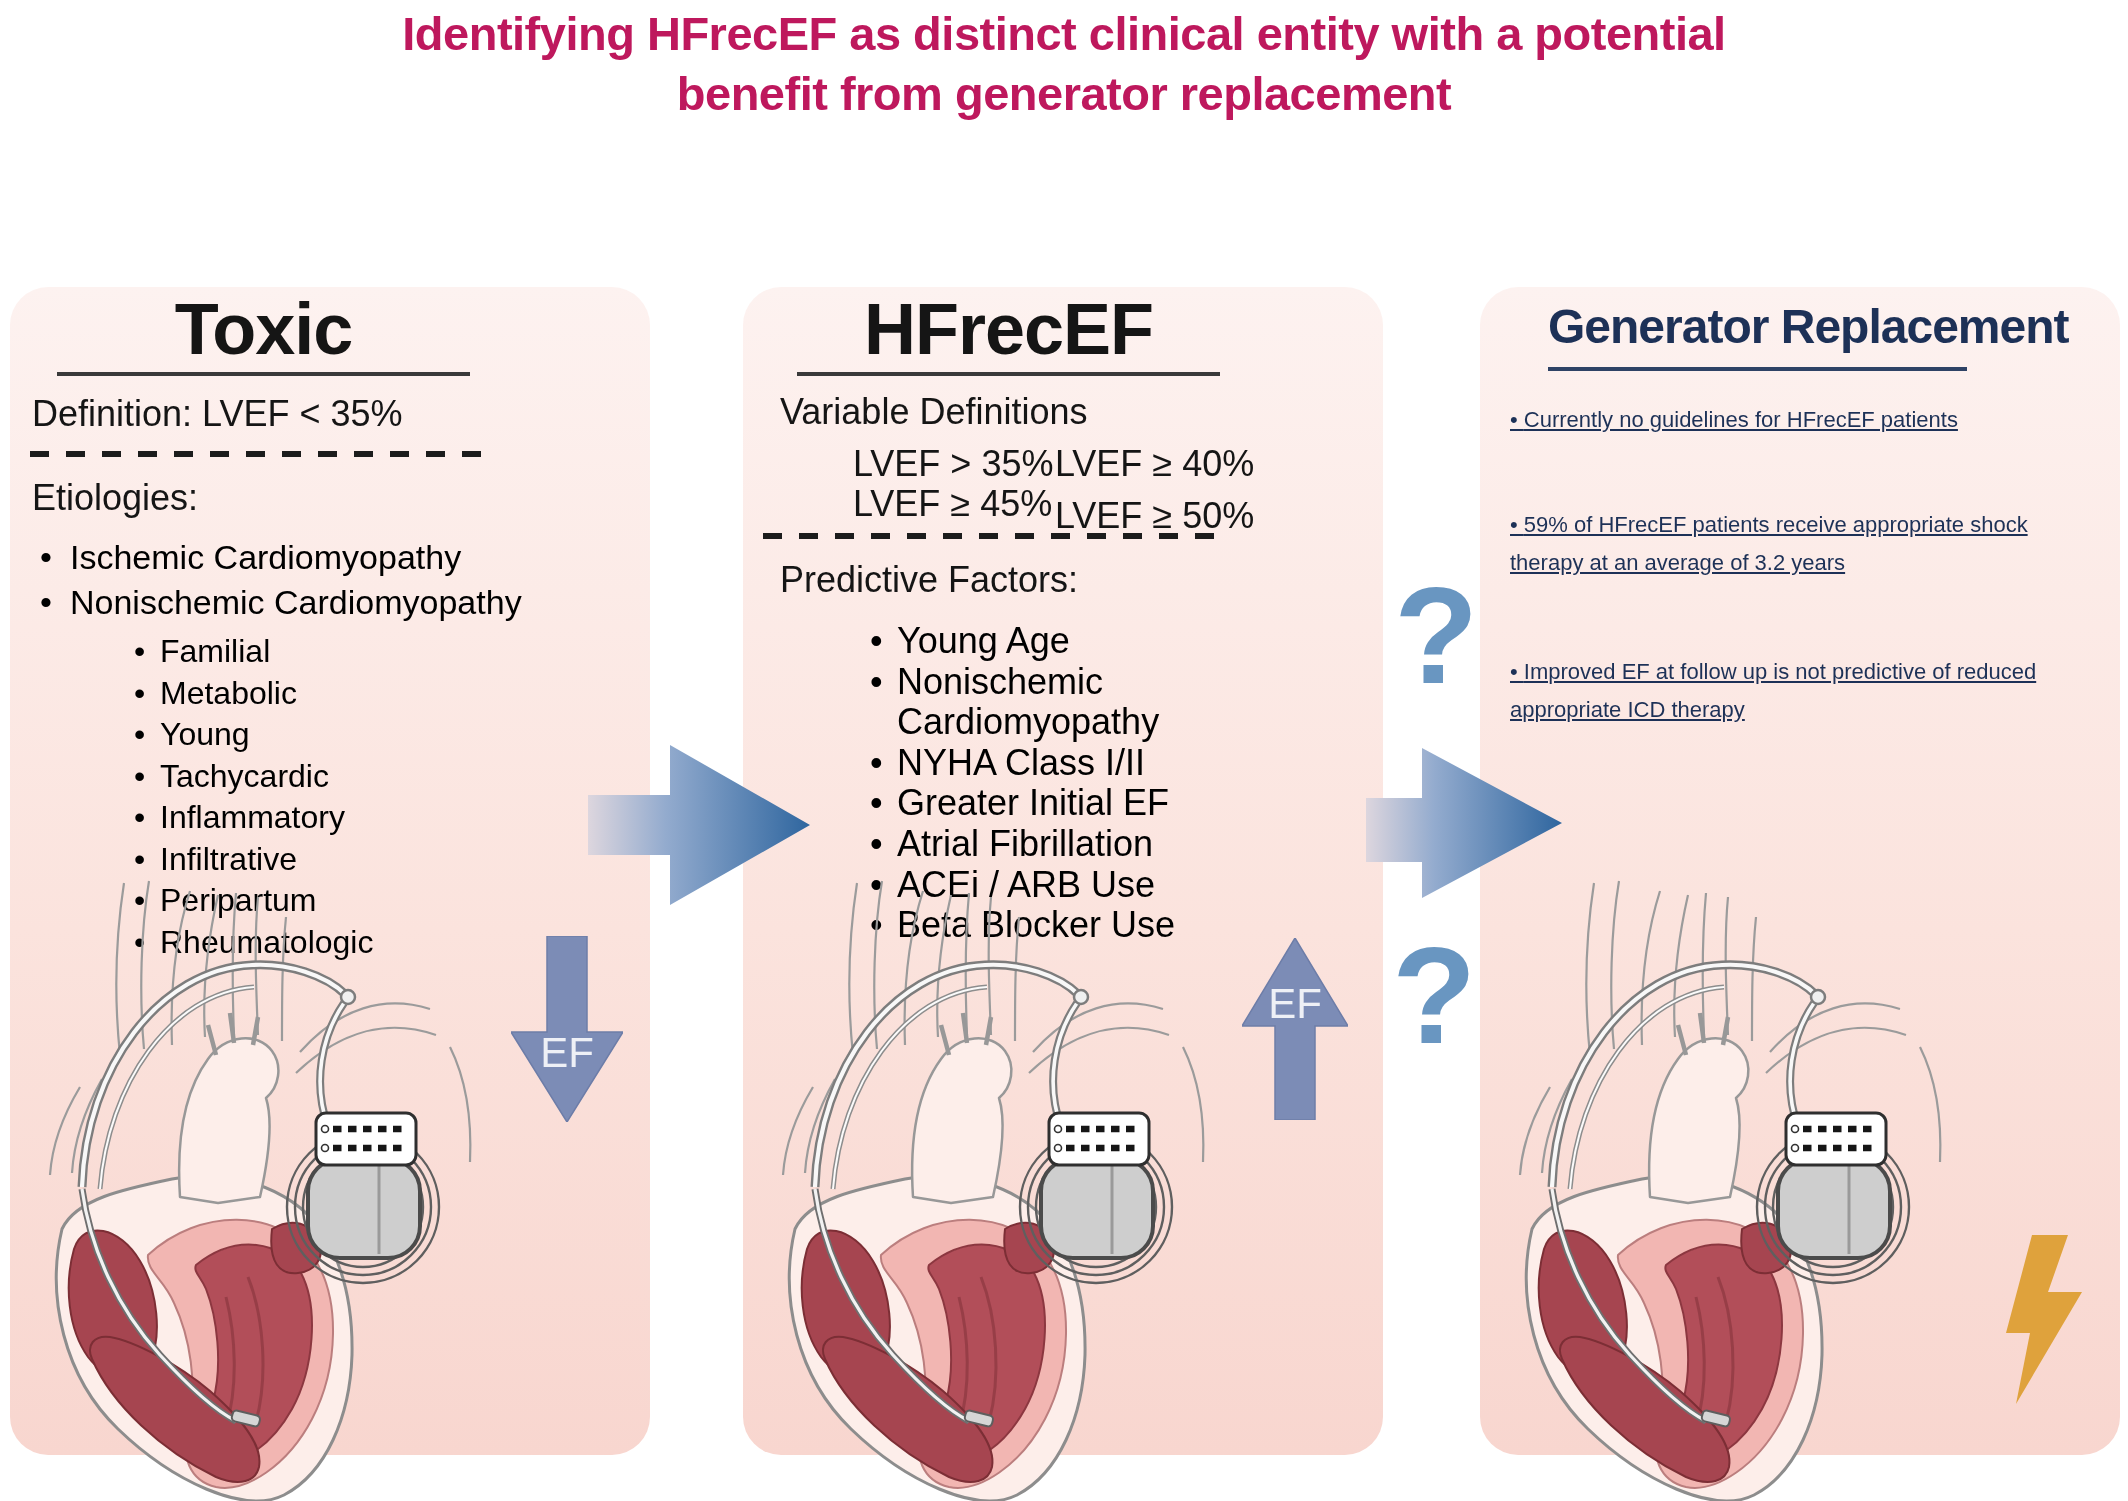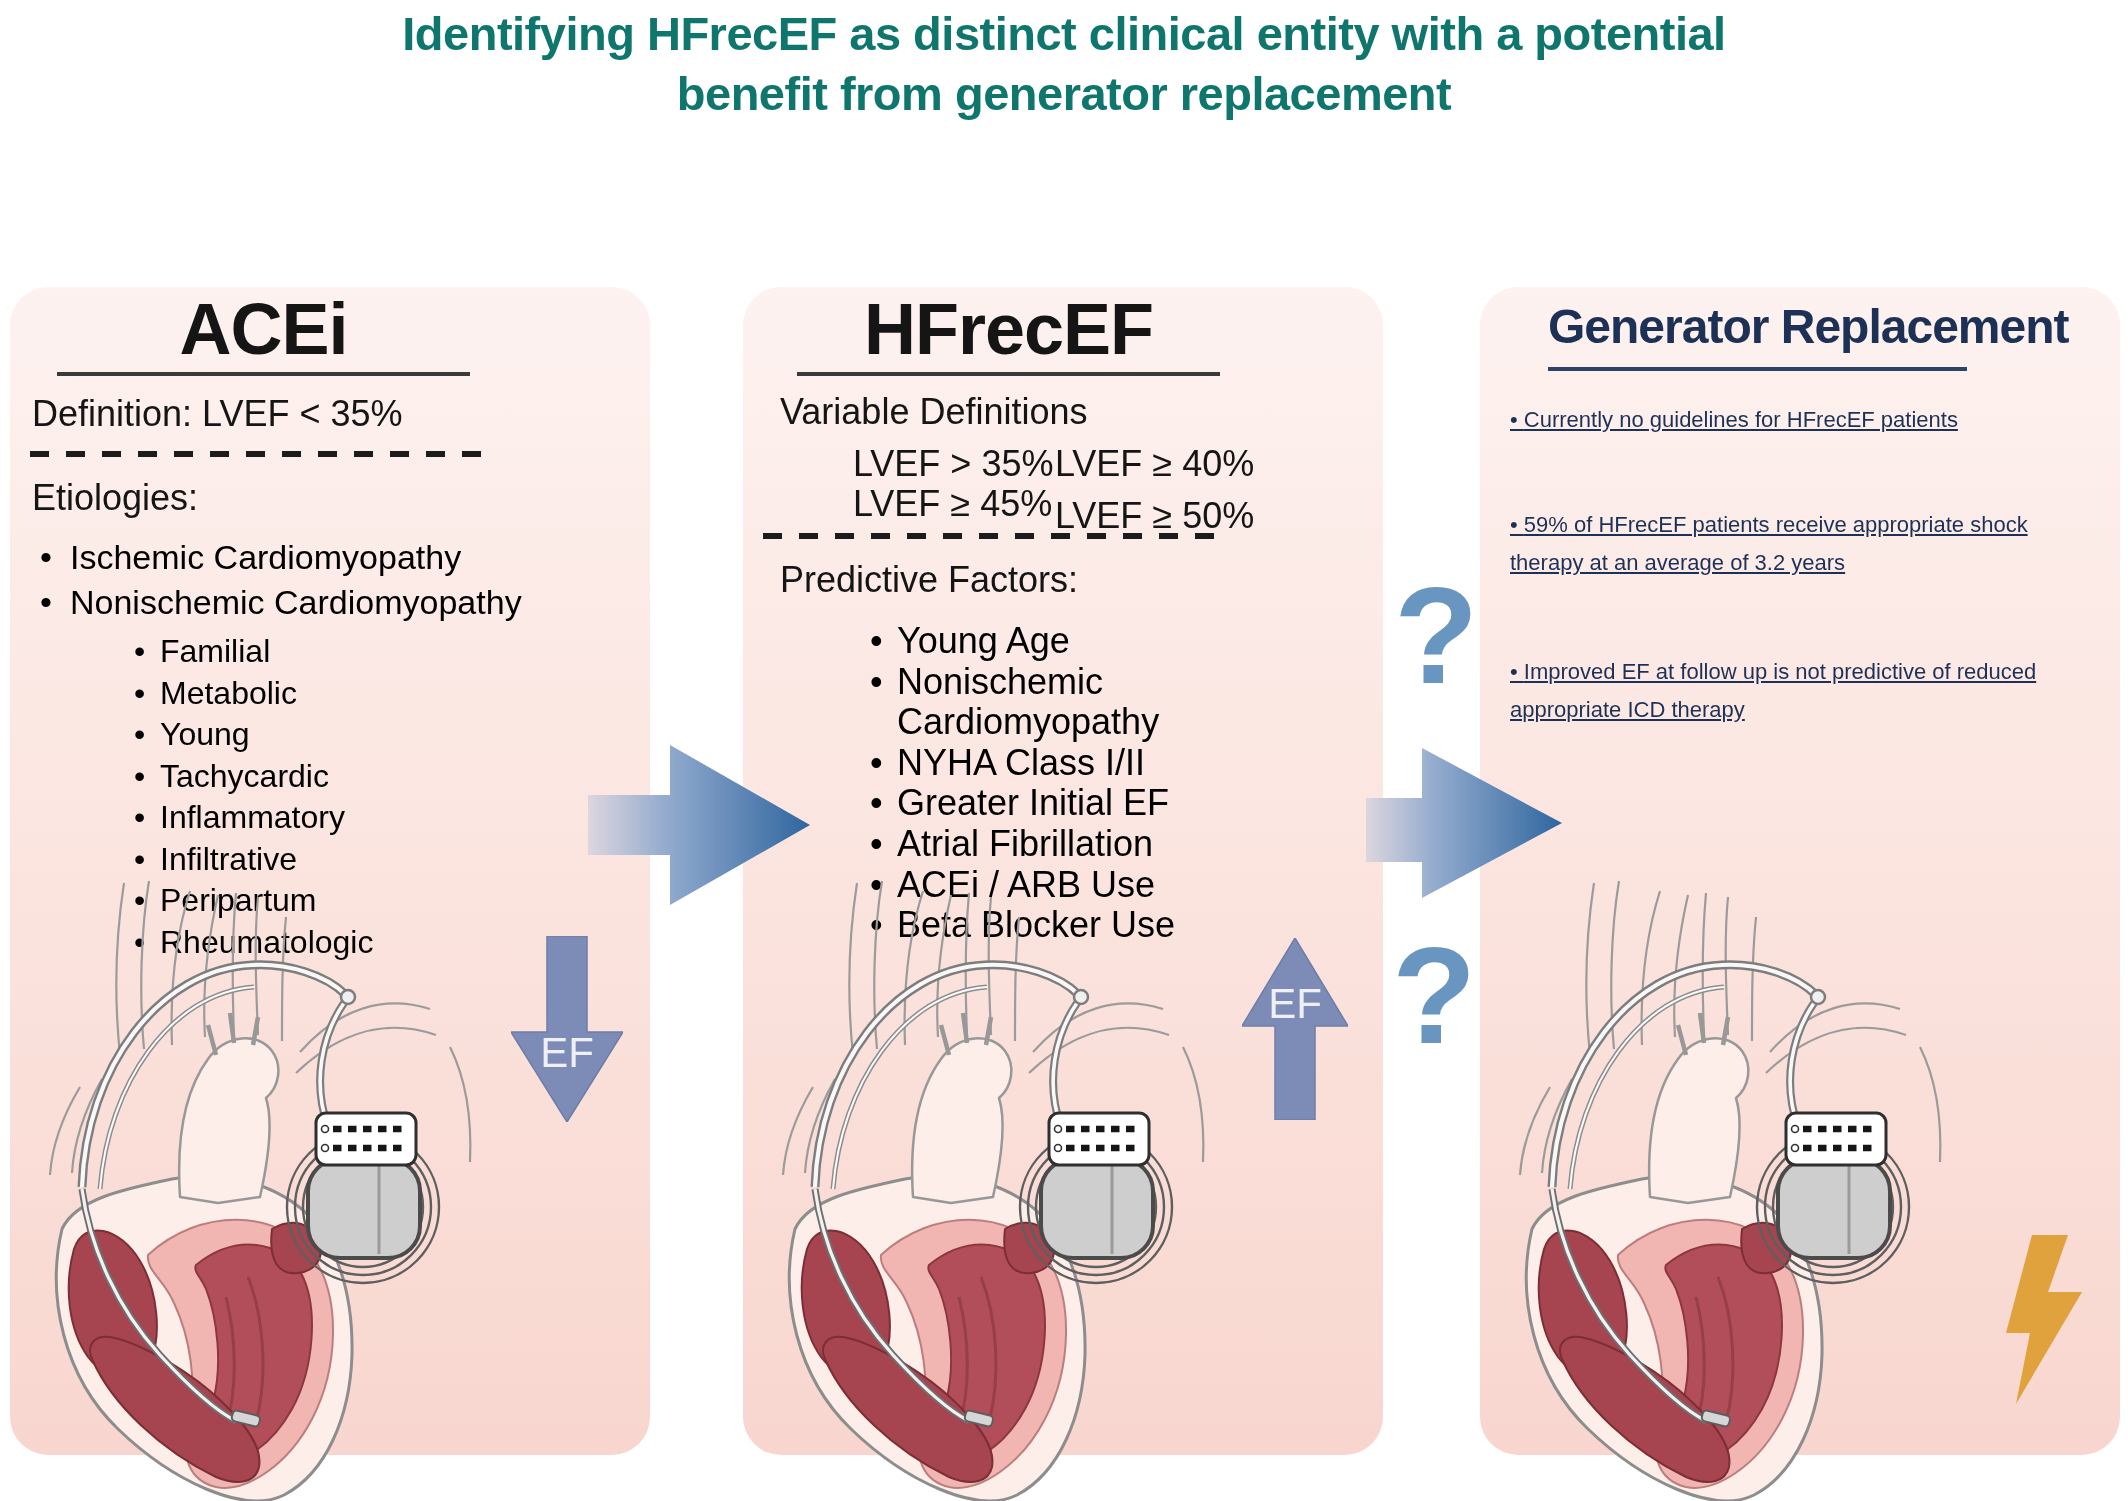--- a/index.html
+++ b/index.html
@@ -2,21 +2,21 @@
 <html><head>
 <meta charset="utf-8">
 <style>
   html,body{margin:0;padding:0;background:#ffffff;}
   .canvas{
     position:relative;width:2128px;height:1501px;background:#ffffff;
     font-family:"Liberation Sans",sans-serif;overflow:hidden;
   }
   .fig-title{
     position:absolute;top:4px;left:0;width:100%;text-align:center;
-    font-weight:bold;font-size:47px;line-height:60px;color:#0f766e;letter-spacing:-0.5px;
+    font-weight:bold;font-size:47px;line-height:60px;color:#be185d;letter-spacing:-0.5px;
   }
   .panel{
     position:absolute;top:287px;height:1168px;width:640px;border-radius:38px;
     background:linear-gradient(180deg,#fdf2f0 0%,#fbe3dd 55%,#f8d6cf 100%);
   }
   .panel-1{left:10px;}
   .panel-2{left:743px;}
   .panel-3{left:1480px;}
   .head-block{position:absolute;text-align:center;}
   .panel-1 .head-block{top:6px;left:47px;width:413px;}
@@ -129,21 +129,21 @@
     </defs>
   </svg>
 
   <div class="fig-title">
     <div>Identifying HFrecEF as distinct clinical entity with a potential</div>
     <div>benefit from generator replacement</div>
   </div>
 
   <section class="panel panel-1">
     <div class="head-block">
-      <h2>ACEi</h2>
+      <h2>Toxic</h2>
       <div class="head-rule"></div>
     </div>
     <div class="txt label-36" style="left:22px;top:106px;">Definition: LVEF &lt; 35%</div>
     <div class="dash-sep" style="top:164px;"></div>
     <div class="txt label-36" style="left:22px;top:190px;">Etiologies:</div>
     <ul class="blist main-b">
       <li>Ischemic Cardiomyopathy</li>
       <li>Nonischemic Cardiomyopathy</li>
     </ul>
     <ul class="blist sub-b">

